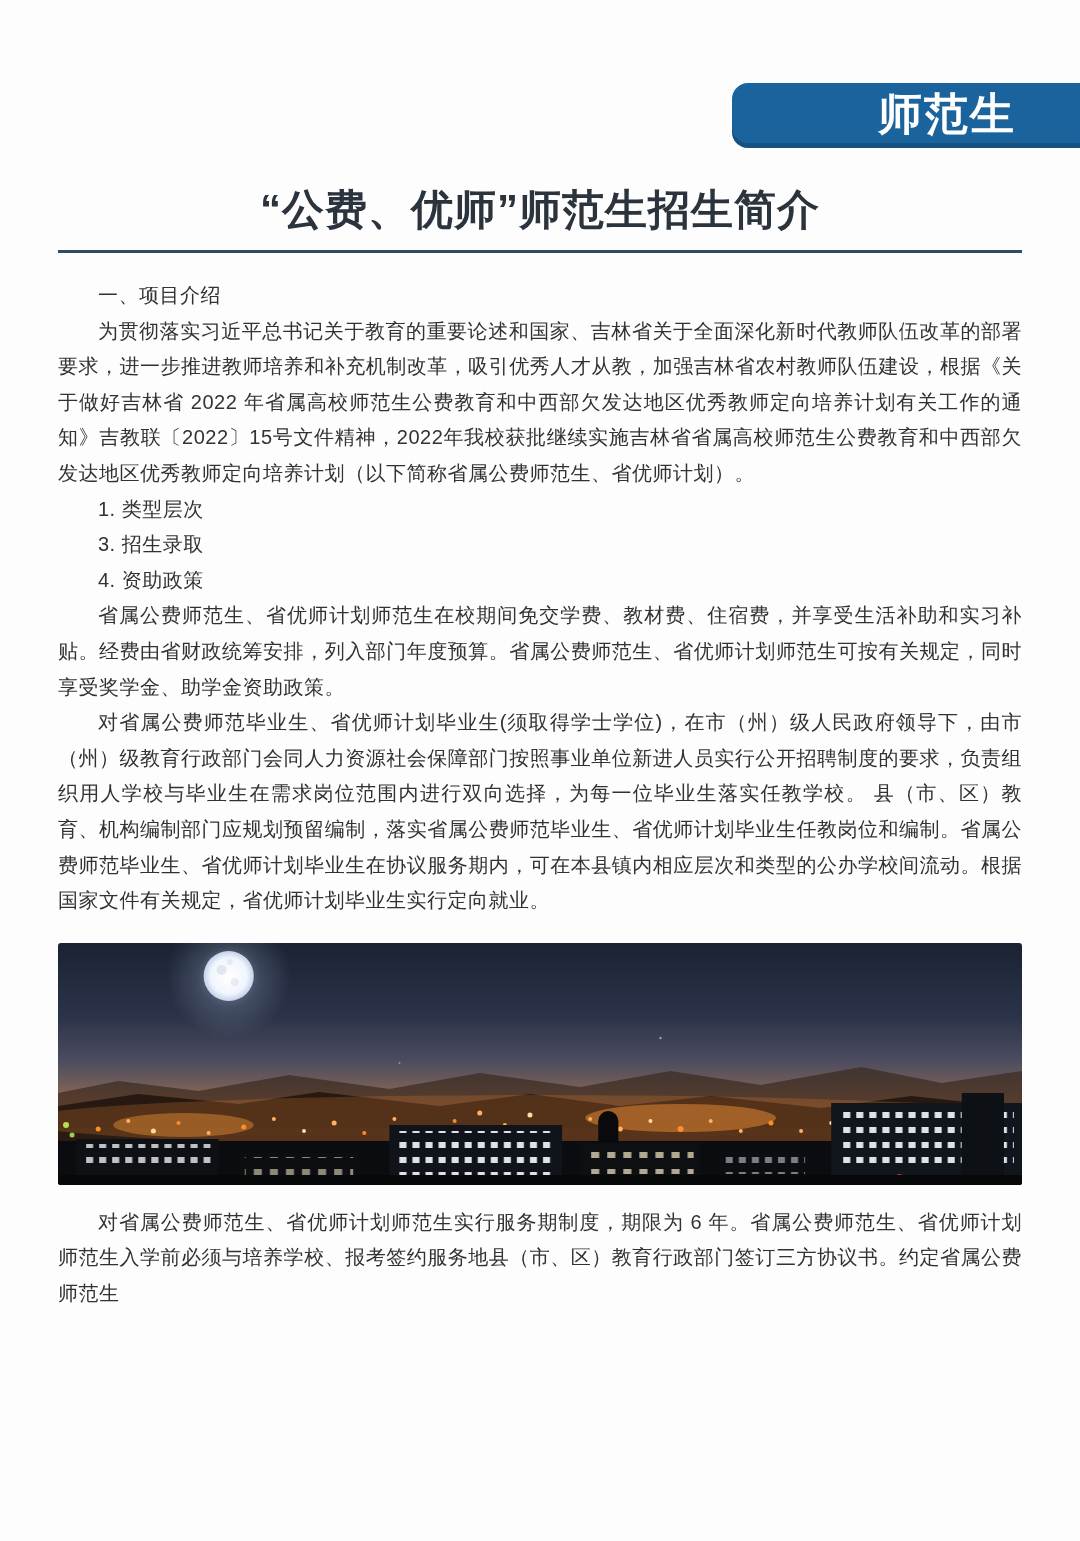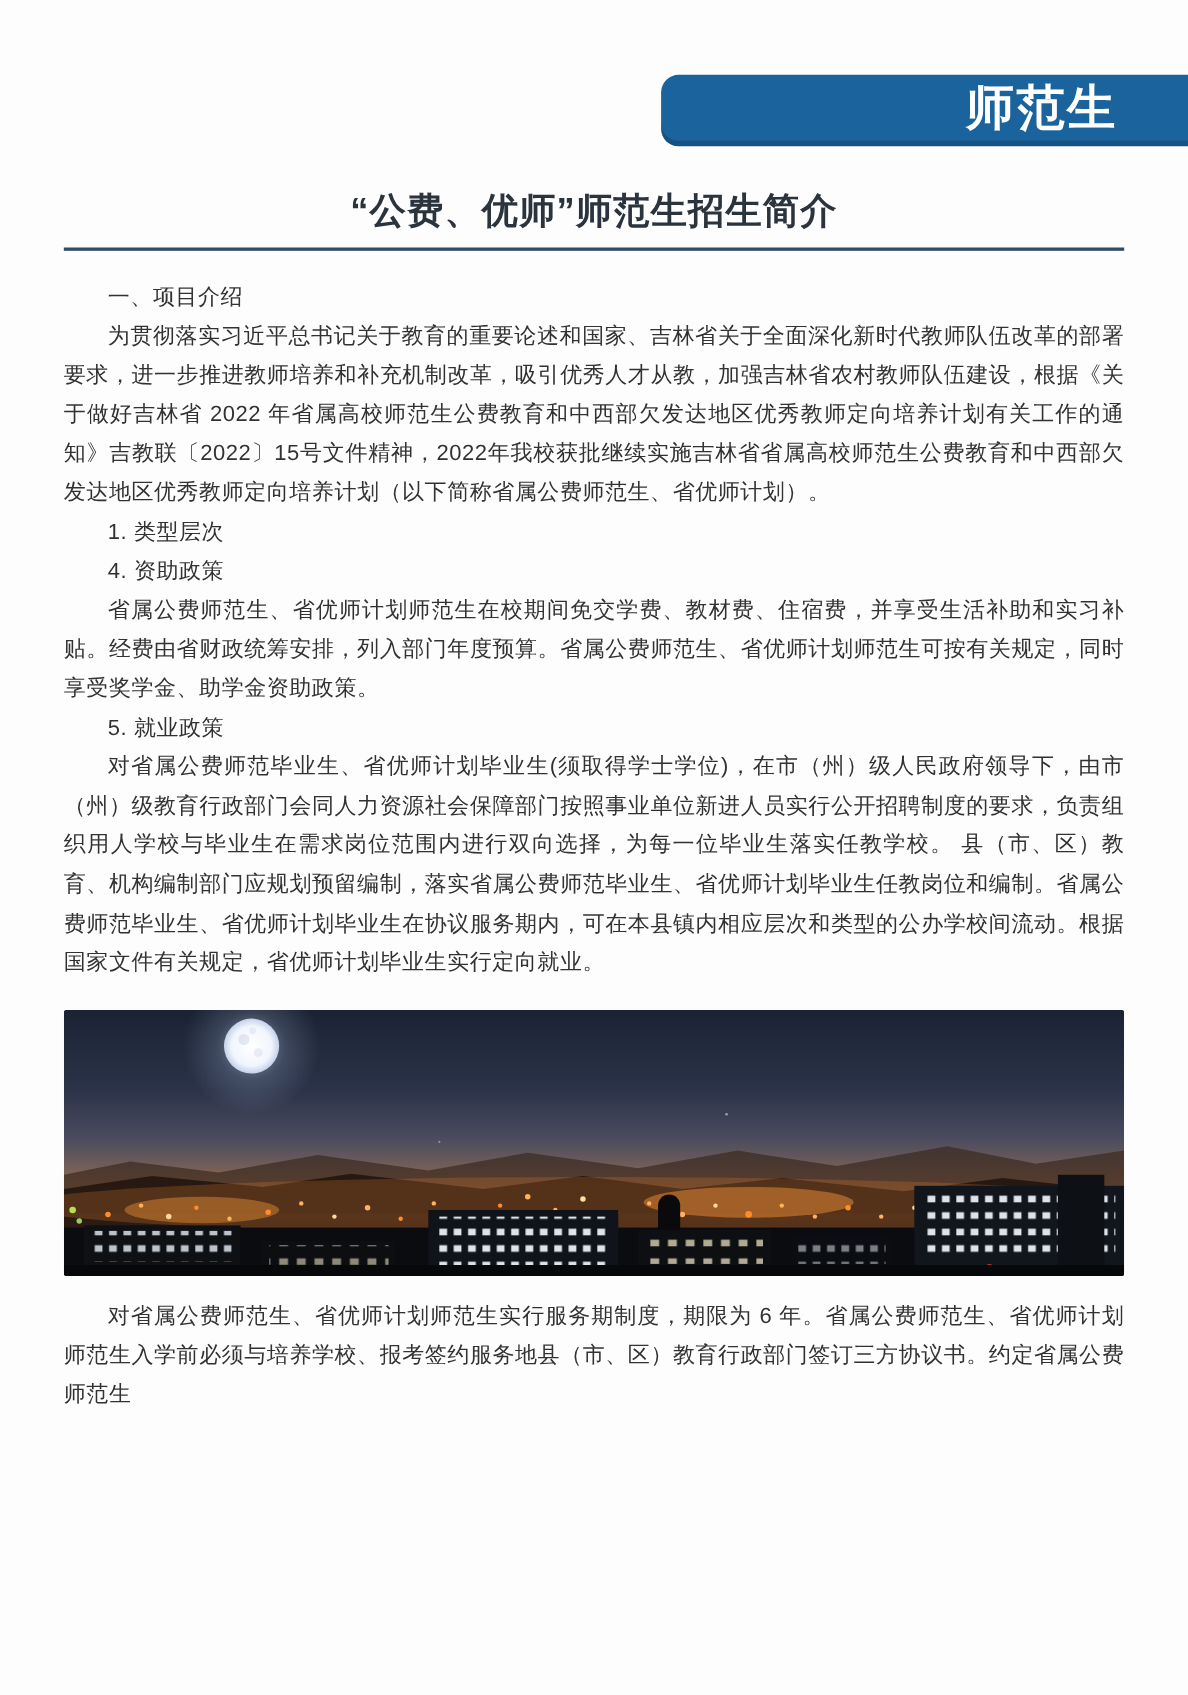--- a/index.html
+++ b/index.html
@@ -14,35 +14,35 @@
   .page{
     position:relative;
     width:1080px;height:1541px;
     margin:0 auto;
     background:var(--page-bg);
     font-family:"Liberation Sans","DejaVu Sans",sans-serif;
     color:var(--text);
     overflow:hidden;
   }
   .badge{
-    position:absolute;top:68px;right:0;
-    width:479px;height:65px;
+    position:absolute;top:83px;right:0;
+    width:348px;height:65px;
     background:var(--badge-bg);
     border-radius:16px 0 0 16px;
     box-shadow:inset 0 -5px 0 rgba(10,40,66,.30);
     color:#ffffff;
     font-size:44px;font-weight:bold;
     line-height:62px;text-align:right;
     padding-right:64px;box-sizing:border-box;
     letter-spacing:2px;
   }
   .title{
-    margin:0;padding-top:170px;
+    margin:12px;padding-top:170px;
     text-align:center;
-    font-size:33px;font-weight:bold;
+    font-size:42px;font-weight:bold;
     color:var(--title);
     letter-spacing:1px;
   }
   .rule{
     margin:10px 58px 0;
     border:none;height:0;
     border-top:3px solid var(--rule);
   }
   .content{
     margin:25px 58px 0;
@@ -73,25 +73,25 @@
   <h1 class="title">“公费、优师”师范生招生简介</h1>
   <hr class="rule">
 
   <div class="content">
     <p>一、项目介绍</p>
     <p>为贯彻落实习近平总书记关于教育的重要论述和国家、吉林省关于全面深化新时代教师队伍改革的部署要求，进一步推进教师培养和补充机制改革，吸引优秀人才从教，加强吉林省农村教师队伍建设，根据《关于做好吉林省 2022 年省属高校师范生公费教育和中西部欠发达地区优秀教师定向培养计划有关工作的通知》吉教联〔2022〕15号文件精神，2022年我校获批继续实施吉林省省属高校师范生公费教育和中西部欠发达地区优秀教师定向培养计划（以下简称省属公费师范生、省优师计划）。</p>
 
     <p>1. 类型层次</p>
 
 
+    <p>3. 招生录取</p>
 
     <p>4. 资助政策</p>
     <p>省属公费师范生、省优师计划师范生在校期间免交学费、教材费、住宿费，并享受生活补助和实习补贴。经费由省财政统筹安排，列入部门年度预算。省属公费师范生、省优师计划师范生可按有关规定，同时享受奖学金、助学金资助政策。</p>
 
-    <p>5. 就业政策</p>
     <p>对省属公费师范毕业生、省优师计划毕业生(须取得学士学位)，在市（州）级人民政府领导下，由市（州）级教育行政部门会同人力资源社会保障部门按照事业单位新进人员实行公开招聘制度的要求，负责组织用人学校与毕业生在需求岗位范围内进行双向选择，为每一位毕业生落实任教学校。 县（市、区）教育、机构编制部门应规划预留编制，落实省属公费师范毕业生、省优师计划毕业生任教岗位和编制。省属公费师范毕业生、省优师计划毕业生在协议服务期内，可在本县镇内相应层次和类型的公办学校间流动。根据国家文件有关规定，省优师计划毕业生实行定向就业。</p>
 
     <div class="photo">
       <svg viewBox="0 0 960 242" preserveAspectRatio="none">
         <defs>
           <linearGradient id="sky" x1="0" y1="0" x2="0" y2="1">
             <stop offset="0" stop-color="#1a2233"></stop>
             <stop offset="0.30" stop-color="#2b3349"></stop>
             <stop offset="0.48" stop-color="#4a4b5f"></stop>
             <stop offset="0.58" stop-color="#6e5c59"></stop>

